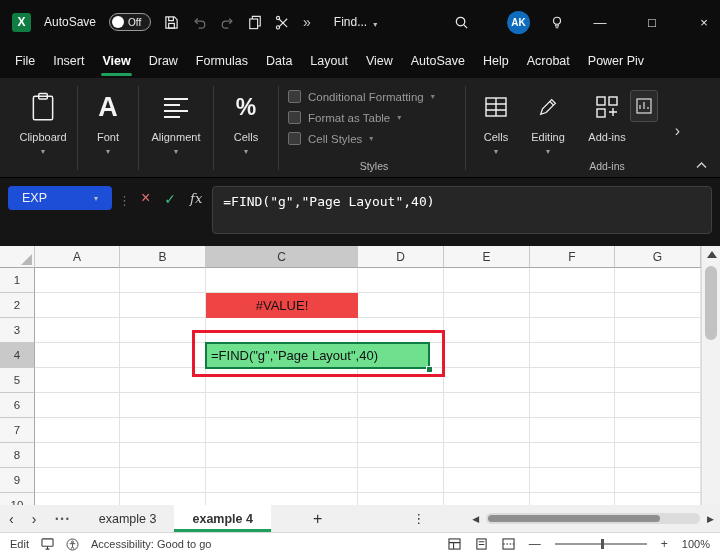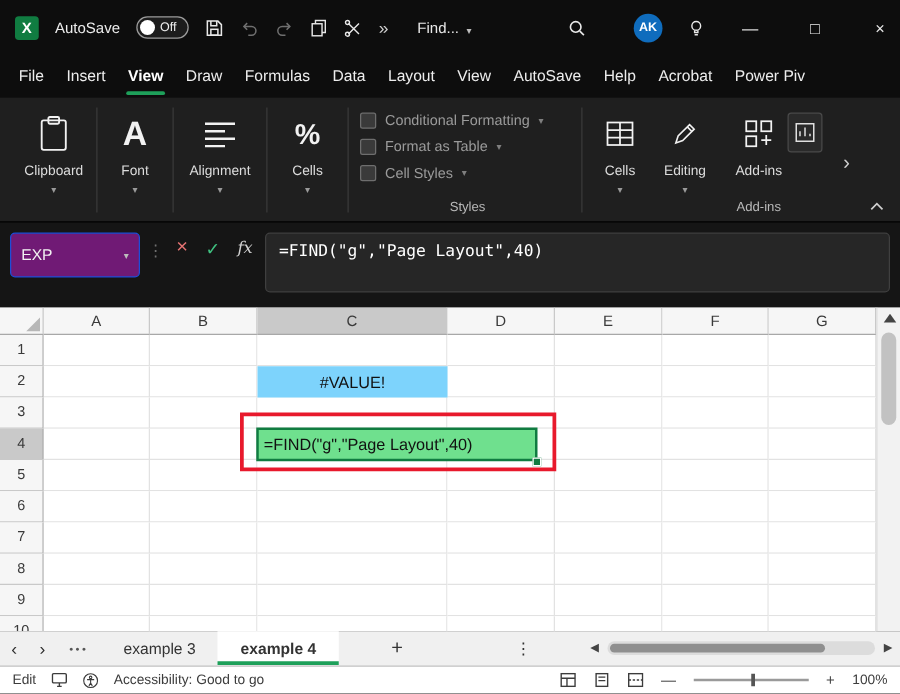--- a/index.html
+++ b/index.html
@@ -82,21 +82,21 @@
   }
   .rib-expand { position:absolute; right:40px; top:44px; color:#cfcfcf; font-size:16px; }
   .rib-collapse { position:absolute; right:12px; bottom:8px; }
 
   
   .fbar {
     height:68px; background:#151515; display:flex; align-items:flex-start;
     padding:8px 8px 0 8px; gap:6px; flex-shrink:0;
   }
   .namebox {
-    width:104px; height:36px; background:#701a75; border:1px solid #1d4ed8; border-radius:4px;
+    width:104px; height:24px; background:#1d4ed8; border:6px solid #1d4ed8; border-radius:4px;
     display:flex; align-items:center; padding:0 8px; color:#f2f2f2; font-size:12.5px;
   }
   .namebox .chev { margin-left:auto; }
   .fsplit { color:#6f6f6f; font-size:13px; padding-top:7px; }
   .fbtn { font-size:14px; padding:5px 4px 0; }
   .fbtn.cancel { color:#e57373; font-size:16px; line-height:14px; }
   .fbtn.enter { color:#3fbf7f; }
   .fbtn.fx { color:#d0d0d0; font-style:italic; font-family:"DejaVu Serif",serif; font-size:13px; }
   .finput {
     flex:1; height:48px; background:#262626; border:1px solid #3f3f3f; border-radius:4px;
@@ -486,21 +486,21 @@
           <div class="cell" style="width: 85px;"></div>
           <div class="cell" style="width: 86px;"></div>
           <div class="cell" style="width: 152px;"></div>
           <div class="cell" style="width: 86px;"></div>
           <div class="cell" style="width: 86px;"></div>
           <div class="cell" style="width: 85px;"></div>
           <div class="cell" style="width: 86px;"></div>
         </div>
       </div>
 
-    <div class="ov ov-c2" style="background-color: #7dd3fc;">#VALUE!</div>
+    <div class="ov ov-c2" style="background-color: #ef4444;">#VALUE!</div>
     <div class="ov ov-c4" style="background-color: rgb(111, 224, 142);">=FIND("g","Page Layout",40)</div>
     <div class="sel-border" style="border-color: rgb(16, 124, 65);"></div>
     <div class="fill-handle" style="background-color: rgb(16, 124, 65);"></div>
     <div class="annotation" style="border-color: rgb(232, 25, 44);"></div>
 
     <div class="vscroll">
       <div class="vs-up"></div>
       <div class="vs-thumb"></div>
     </div>
   </div>

